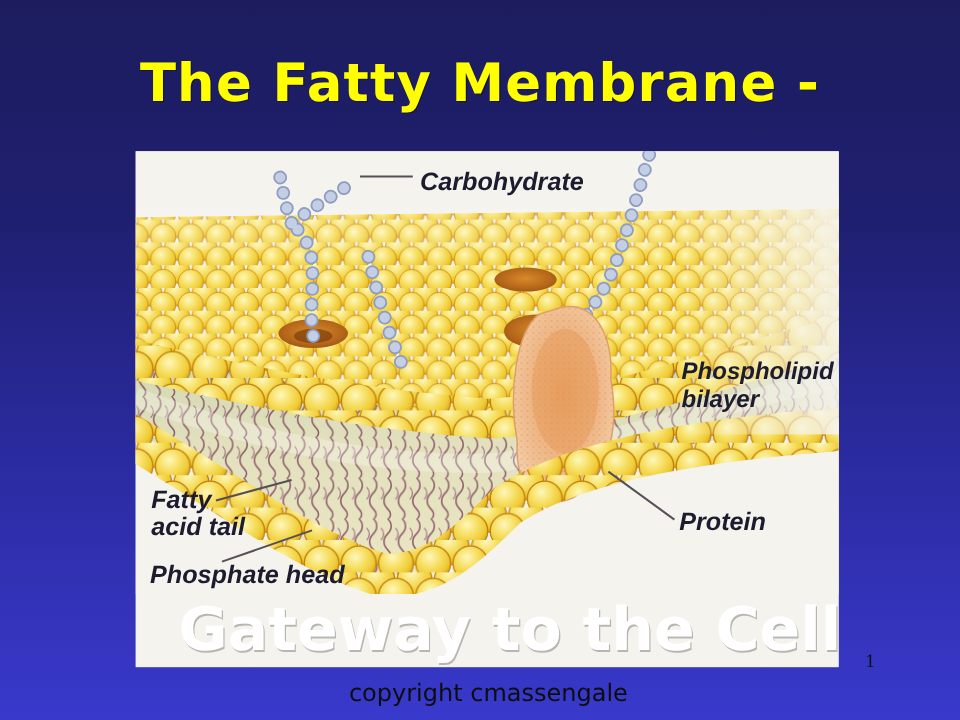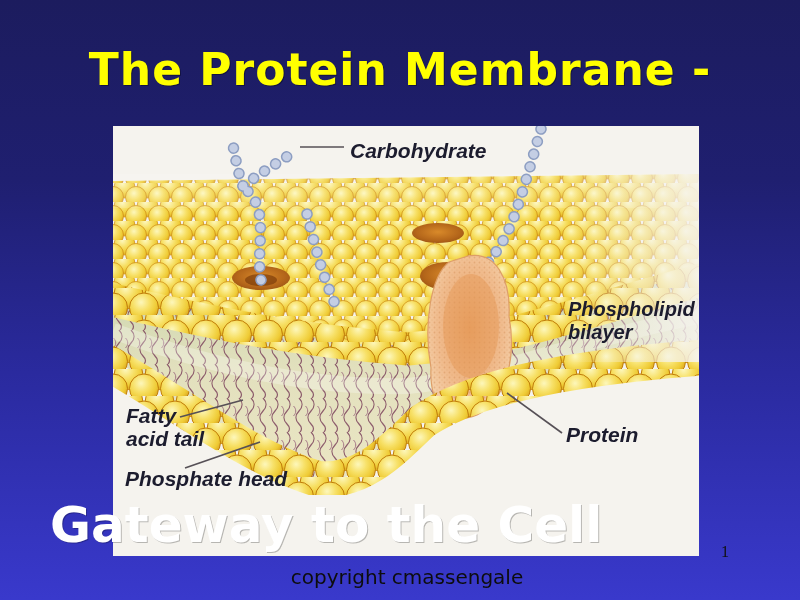--- a/index.html
+++ b/index.html
@@ -13,21 +13,21 @@
     font-size:44px; font-weight:bold; color:#ffff00; letter-spacing:1px;
     text-shadow: 1px 1px 0 rgba(0,0,0,.35);
     white-space:nowrap;
   }
   .image-frame {
     position:absolute; left:113px; top:126px; width:586px; height:430px;
     background:#f5f3ee;
   }
   .image-frame svg { display:block; }
   .subtitle {
-    position:absolute; top:496px; left:50px; right:0; 
+    position:absolute; top:496px; left:50px; right:0; text-align:center;
     font-size:50px; font-weight:bold; color:#ffffff; white-space:nowrap;
     text-shadow: 1px 1px 0 rgba(0,0,0,.25);
   }
   .copyright {
     position:absolute; top:565px; left:14px; right:0; text-align:center;
     font-size:20px; color:#0d0d0d;
   }
   .page-number {
     position:absolute; left:721px; top:543px; font-size:16px; color:#101010;
     font-family:"Liberation Serif", serif;
@@ -35,21 +35,21 @@
   .diagram-label {
     font-family:"Liberation Sans", sans-serif;
     font-weight:bold; font-style:italic; fill:#1c1c2e;
   }
 </style>
 </head>
 <body>
 
 <div class="slide">
 
-  <div class="title">The Protein Membrane -</div>
+  <div class="title">The Fatty Membrane -</div>
 
   <div class="image-frame">
     <svg width="586" height="369" viewBox="0 0 586 369">
       <defs>
         <radialGradient id="gSphere" cx="40%" cy="32%" r="75%">
           <stop offset="0%" stop-color="#fdf7bb"></stop>
           <stop offset="40%" stop-color="#f7e066"></stop>
           <stop offset="72%" stop-color="#efcb35"></stop>
           <stop offset="100%" stop-color="#d1961b"></stop>
         </radialGradient>

